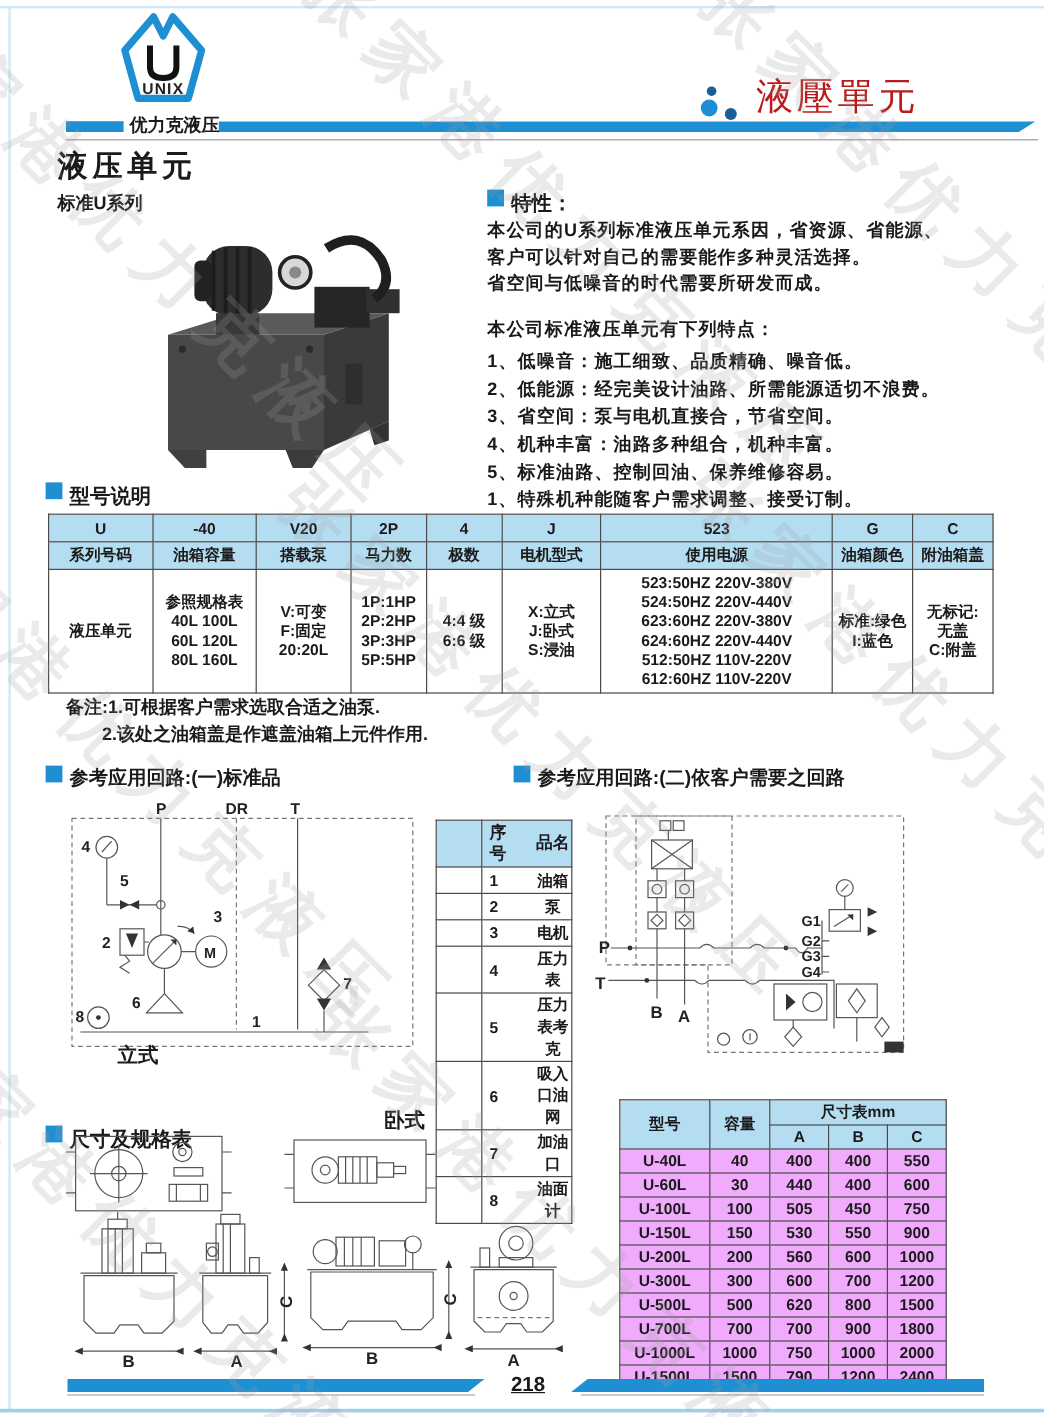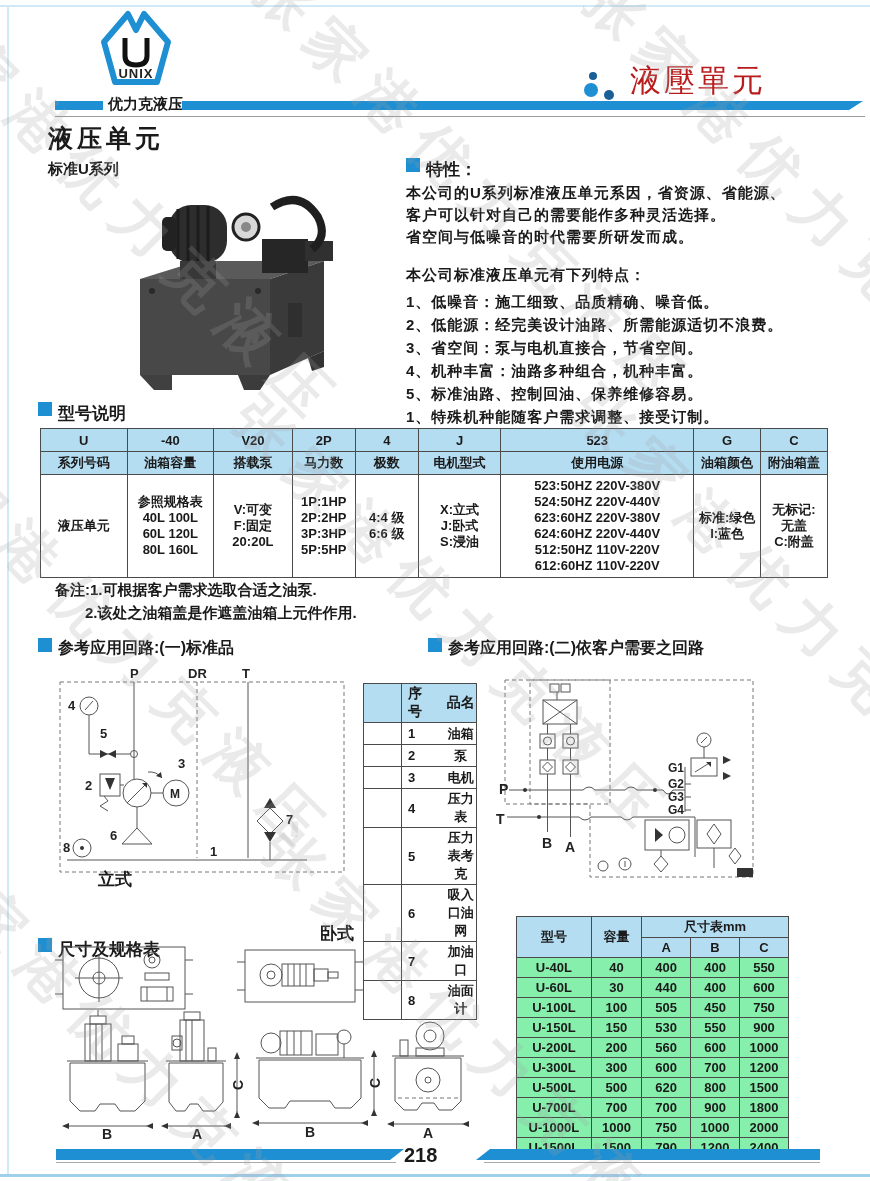--- a/index.html
+++ b/index.html
@@ -35,28 +35,28 @@
   .mtable{width:788px;font-weight:bold;}
   .mtable .hdr td{background:#b5ddf2;height:20px;font-size:13px;}
   .mtable .body td{height:100px;font-size:13px;line-height:16px;background:#fff;}
   .pre{white-space:pre-line;}
   .notes{font-size:15px;font-weight:bold;line-height:23px;}
   .ptable{width:114px;font-weight:bold;font-size:13px;}
   .ptable .hdr td{background:#b5ddf2;height:27px;font-size:14px;}
   .ptable td{height:19px;background:#fff;padding-left:44px;}
   .stable{width:273px;font-weight:bold;font-size:13px;}
   .stable .hdr td{background:#b5ddf2;}
-  .stable td{height:17px;background:#86efac;}
+  .stable td{height:17px;background:#f0abfc;}
   .dim-label{font-size:17px;font-weight:bold;}
   
   .foot-bar{height:11px;background:#1e8fd2;}
   .cutL{clip-path:polygon(0 0,100% 0,calc(100% - 14px) 100%,0 100%);}
   .cutR{clip-path:polygon(14px 0,100% 0,100% 100%,0 100%);}
   .foot-line{height:1px;background:#aaa;}
-  .page-num{font-size:20px;font-weight:bold;text-align:left;}
+  .page-num{font-size:17px;font-weight:bold;text-align:center;text-decoration:underline;}
   
   svg text{font-family:"Liberation Sans",sans-serif;font-weight:bold;fill:#222;}
   svg .ln{stroke:#555;fill:none;stroke-width:1;}
   svg .lnd{stroke:#777;fill:none;stroke-width:1;stroke-dasharray:4 3;}
 </style>
 </head>
 <body>
 
 <div class="page">
 

